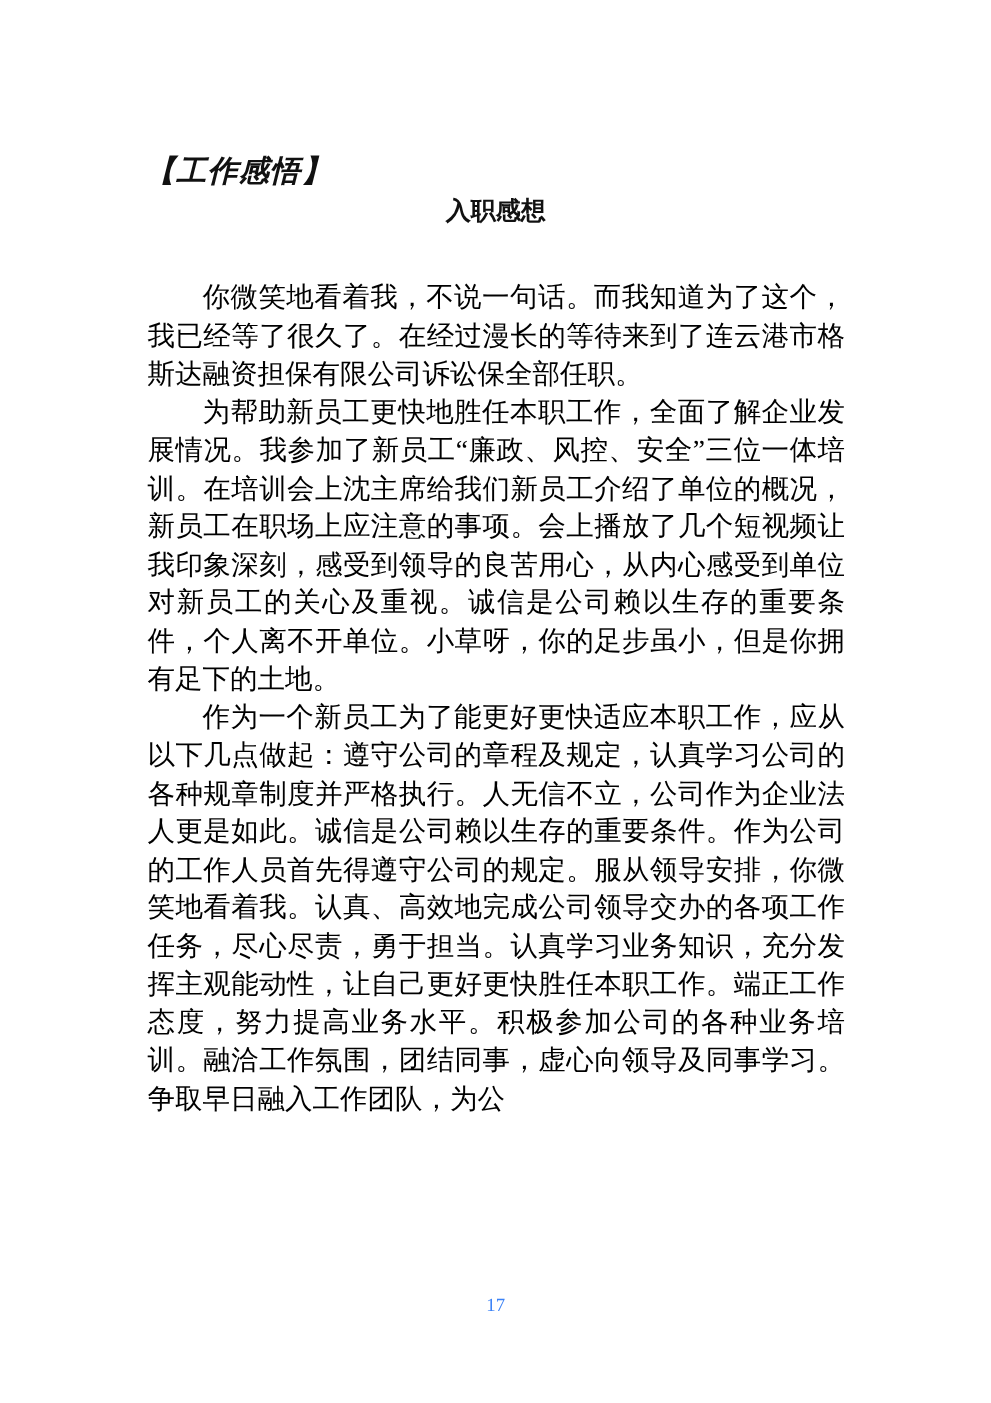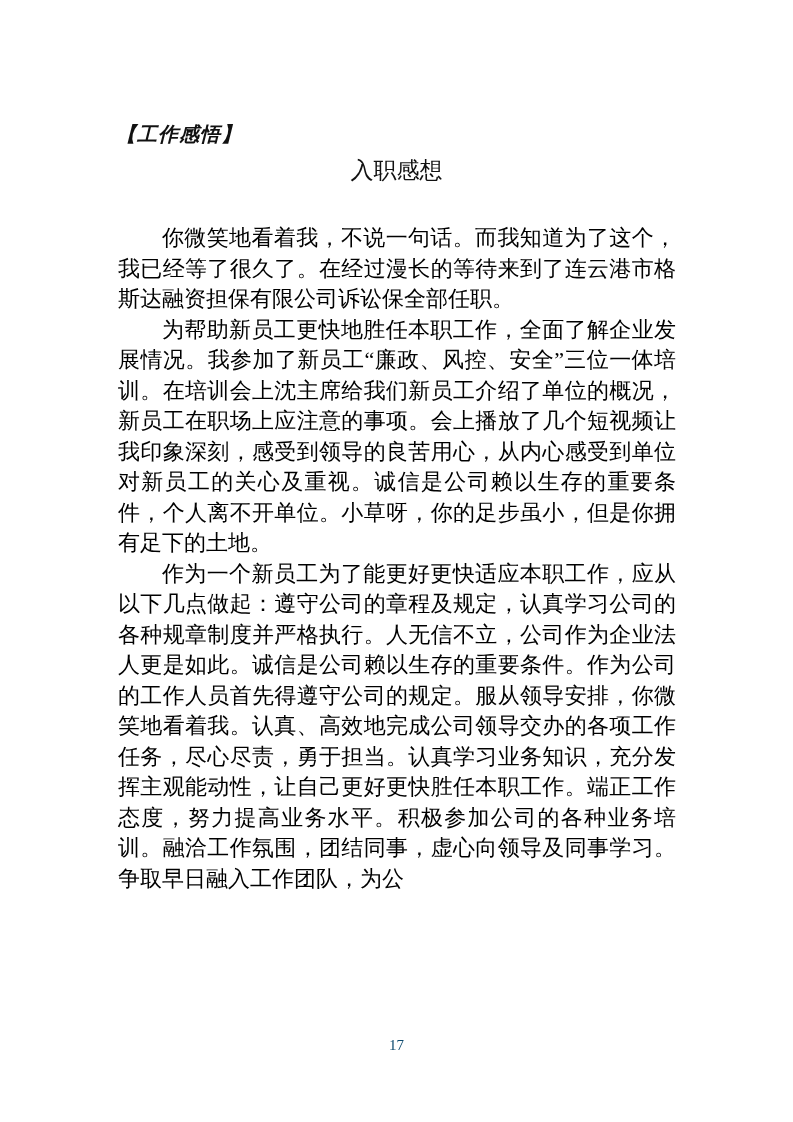--- a/index.html
+++ b/index.html
@@ -13,37 +13,37 @@
     height: 1122px;
     background: #ffffff;
     color: #161616;
     font-family: "Liberation Serif", "DejaVu Serif", serif;
     overflow: hidden;
   }
   .section-label {
     position: absolute;
     left: 116px;
     top: 121px;
-    font-size: 20px;
+    font-size: 24px;
     font-weight: bold;
     font-style: italic;
     letter-spacing: 1px;
     color: #111111;
     white-space: nowrap;
   }
   .doc-title {
     position: absolute;
     top: 155px;
     left: 0;
     right: 0;
     margin: 0;
     text-align: center;
     font-family: "Liberation Sans", "DejaVu Sans", sans-serif;
-    font-weight: normal;
-    font-size: 23px;
+    font-weight: bold;
+    font-size: 20px;
     color: #111111;
   }
   .body-text {
     position: absolute;
     left: 118px;
     top: 223px;
     width: 558px;
     font-size: 22px;
     line-height: 30.5px;
     text-align: justify;
@@ -54,21 +54,21 @@
     padding: 0;
     text-indent: 2em;
   }
   .page-number {
     position: absolute;
     top: 1037px;
     left: 0;
     right: 0;
     text-align: center;
     font-size: 15px;
-    color: #0c4a6e;
+    color: #3b82f6;
   }
 </style>
 </head>
 <body>
 
 <div class="page">
 
   <div class="section-label">【工作感悟】</div>
 
   <h1 class="doc-title">入职感想</h1>

